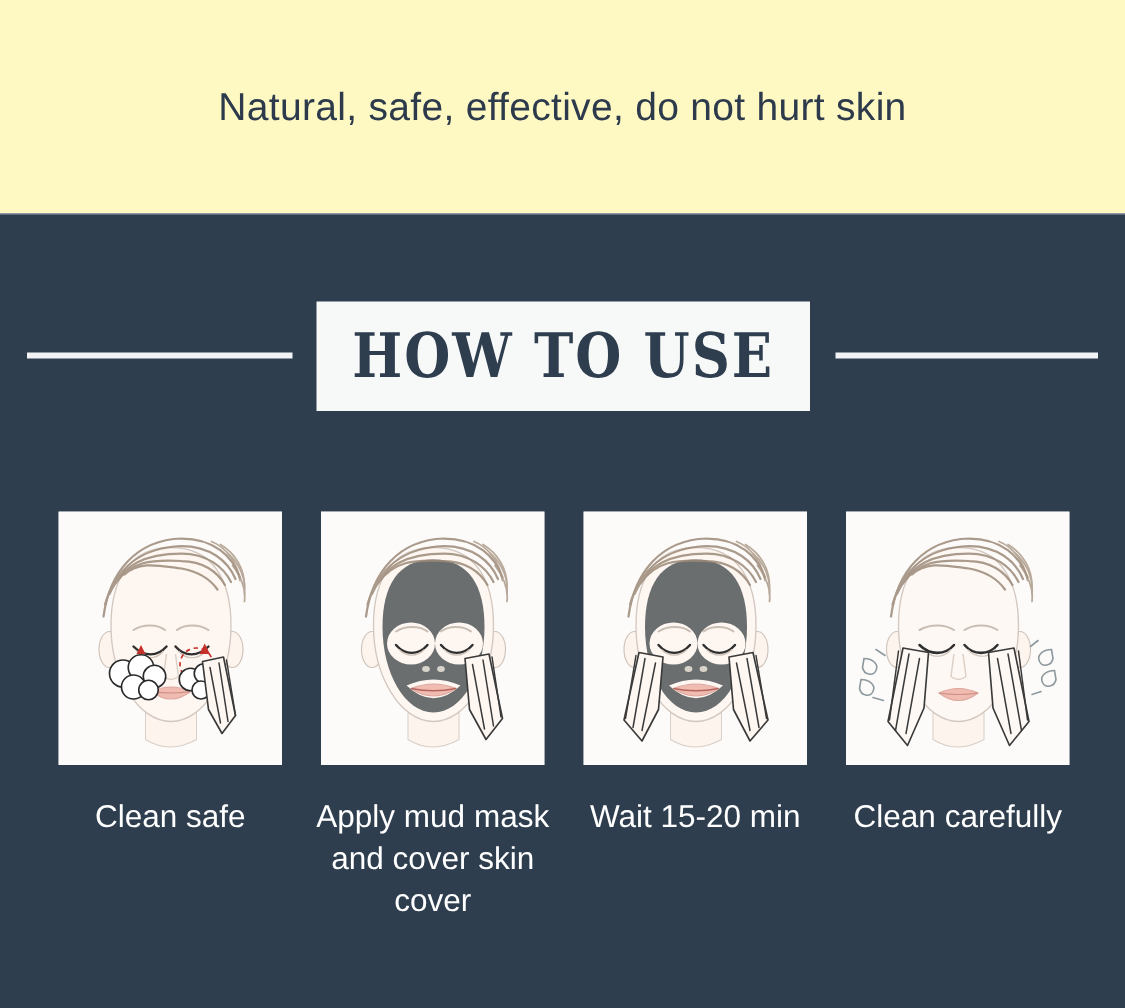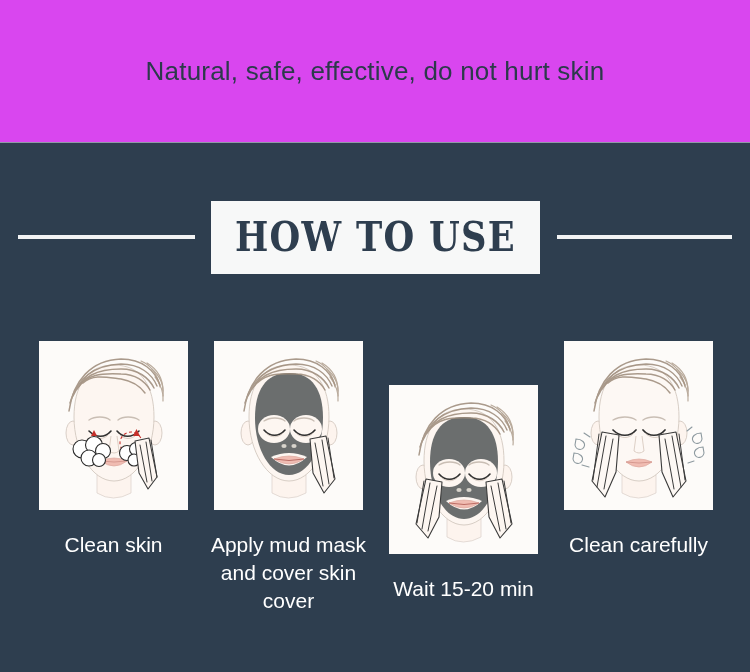--- a/index.html
+++ b/index.html
@@ -12,21 +12,21 @@
   #page {
     position:relative;
     width:750px; height:672px;
     background:#ffffff;
   }
 
   
   .top-banner {
     position:absolute; left:0; top:0;
     width:750px; height:142px;
-    background:#d946ef;
+    background:#fef9c3;
     display:flex; align-items:center; justify-content:center;
   }
   .tagline {
     font-size:26px;
     letter-spacing:0.2px;
     color:#2c3a4b;
     font-weight:400;
     white-space:nowrap;
   }
 
@@ -73,21 +73,21 @@
   .steps {
     position:absolute; left:0; top:198px;
     width:750px; height:330px;
   }
   .step {
     position:absolute; top:0;
     width:175px;
   }
   .step.s0 { left:26px; }
   .step.s1 { left:201px; }
-  .step.s2 { left:376px;margin-top:44px; }
+  .step.s2 { left:376px; }
   .step.s3 { left:551px; }
 
   .card {
     width:149px; height:169px;
     margin:0 auto;
     background:#fdfbf9;
     overflow:hidden;
     position:relative;
   }
   .card svg { display:block; width:149px; height:169px; }
@@ -184,21 +184,21 @@
             <g fill="#fdf6f1" stroke="#3a3a3a" stroke-width="1.1" stroke-linejoin="round">
               <path d="M96 100 L110 97 L118 136 L109 148 L100 132 Z"></path>
             </g>
             <g fill="none" stroke="#3a3a3a" stroke-width="1" stroke-linecap="round">
               <path d="M101 104 L108 141"></path>
               <path d="M107 101 L113 140"></path>
               <path d="M112 99 L118 136"></path>
             </g>
           </svg>
         </div>
-        <div class="caption">Clean skin</div>
+        <div class="caption">Clean safe</div>
       </div>
 
       <div class="step s1">
         <div class="card">
           <svg viewBox="0 0 149 169">
             <rect x="0" y="0" width="149" height="169" fill="#fdfbf9"></rect>
             <path d="M58 134 L58 152 Q74 162 92 152 L92 134 Z" fill="#fdf4ee" stroke="#d8cfc8" stroke-width="0.7"></path>
             <ellipse cx="34" cy="92" rx="7" ry="12" fill="#fdf4ee" stroke="#cfc4bb" stroke-width="0.8"></ellipse>
             <ellipse cx="116" cy="92" rx="7" ry="12" fill="#fdf4ee" stroke="#cfc4bb" stroke-width="0.8"></ellipse>
             <path d="M75 24 C103 24 115 46 115 76 C115 110 97 140 75 140 C53 140 35 110 35 76 C35 46 47 24 75 24 Z" fill="#fdf6f1" stroke="#d3c8c0" stroke-width="0.9"></path>

